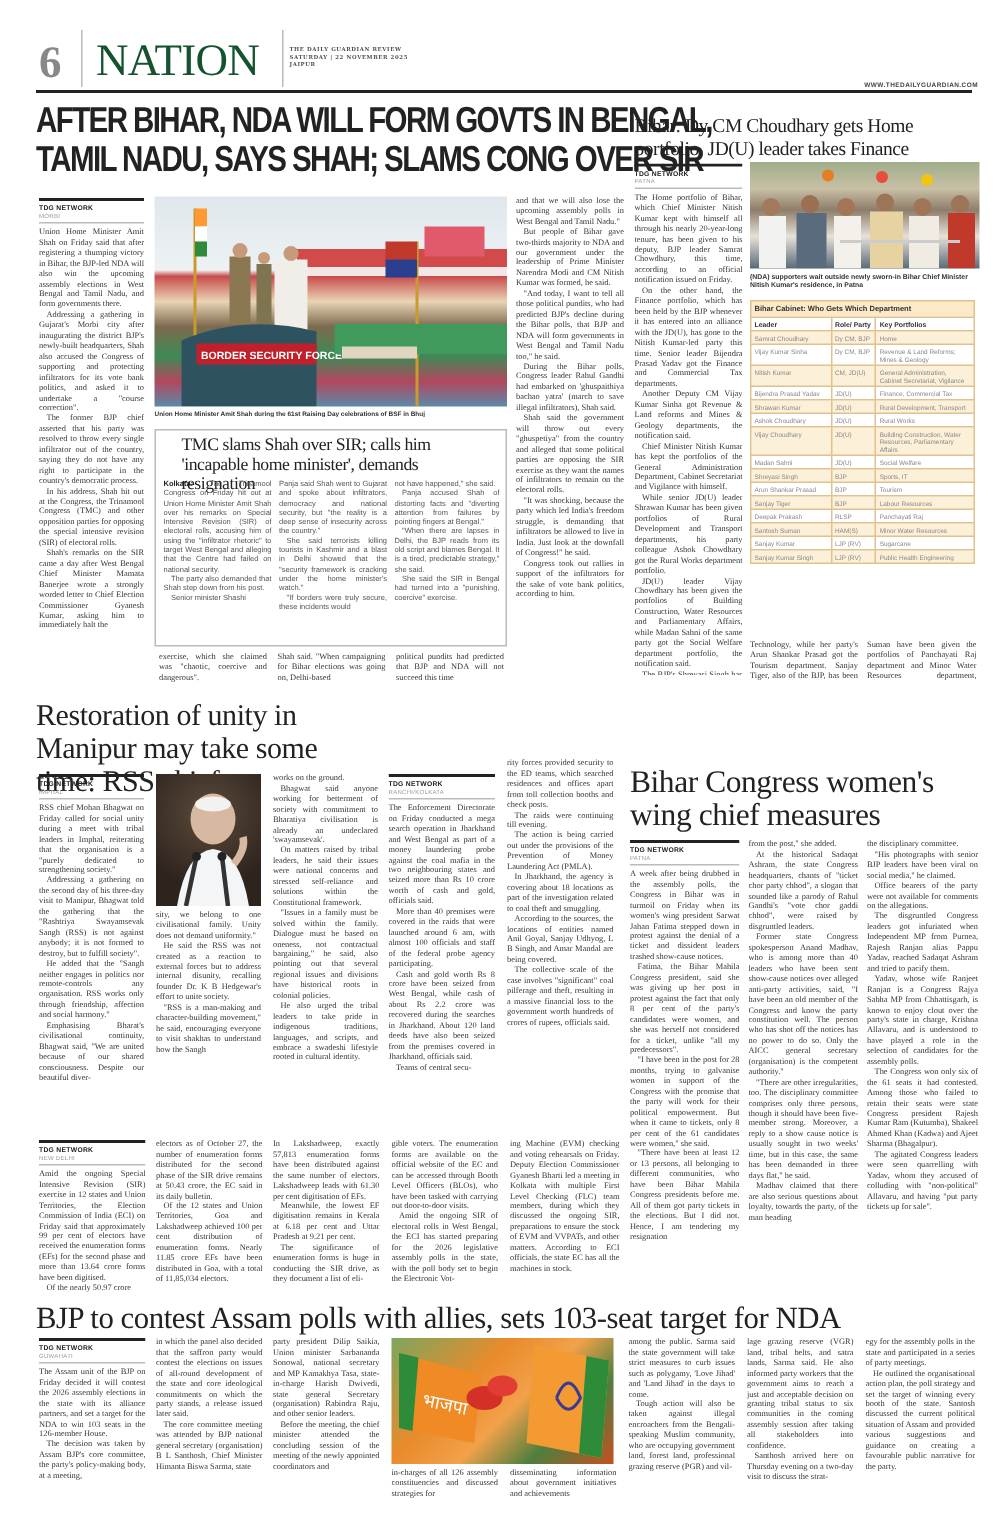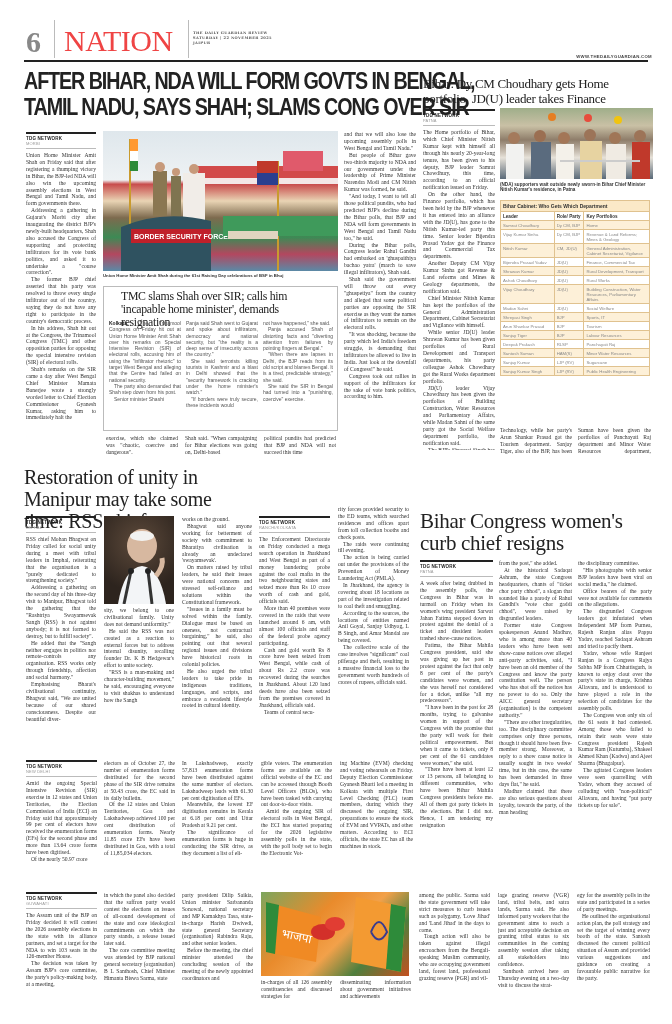--- a/index.html
+++ b/index.html
@@ -23,21 +23,21 @@
 .photo{position:absolute;overflow:hidden}
 .caption{font-family:"Liberation Sans",sans-serif;font-size:4.6px;font-weight:bold;color:#333;line-height:5.4px}
 .rule{position:absolute;background:#222}
 </style>
 </head>
 <body>
 
 <div class="abs" style="left:0;top:0;width:672px;height:64px">
   <div class="abs ser" style="left:26px;top:25px;font-size:30px;font-weight:bold;color:#888">6</div>
   <div class="abs" style="left:54px;top:20px;width:1px;height:38px;background:#bbb"></div>
-  <div class="abs ser" style="left:64px;top:24px;font-size:30px;color:#ef4444;letter-spacing:-.5px">NATION</div>
+  <div class="abs ser" style="left:64px;top:24px;font-size:30px;color:#14532d;letter-spacing:-.5px">NATION</div>
   <div class="abs" style="left:188px;top:20px;width:1px;height:38px;background:#bbb"></div>
   <div class="abs" style="left:193px;top:31px;font-family:'DejaVu Serif',serif;font-size:3.6px;font-weight:bold;letter-spacing:.4px;line-height:5.2px;color:#555">
     <div>THE DAILY GUARDIAN REVIEW</div>
     <div>SATURDAY | 22 NOVEMBER 2025</div>
     <div>JAIPUR</div>
   </div>
   <a class="abs sans" style="right:20px;top:54px;font-size:4.3px;font-weight:bold;color:#444;letter-spacing:.3px;text-decoration:none">WWW.THEDAILYGUARDIAN.COM</a>
 </div>
 <div class="rule" style="left:24px;top:60px;width:288px;height:2px"></div>
 <div class="rule" style="left:24px;top:60px;width:624px;height:2px"></div>
@@ -304,21 +304,21 @@
     <p>rity forces provided security to the ED teams, which searched residences and offices apart from toll collection booths and check posts.</p>
       <p style="text-indent:5px">The raids were continuing till evening.</p>
       <p style="text-indent:5px">The action is being carried out under the provisions of the Prevention of Money Laundering Act (PMLA).</p>
       <p style="text-indent:5px">In Jharkhand, the agency is covering about 18 locations as part of the investigation related to coal theft and smuggling.</p>
       <p style="text-indent:5px">According to the sources, the locations of entities named Anil Goyal, Sanjay Udhyog, L B Singh, and Amar Mandal are being covered.</p>
       <p style="text-indent:5px">The collective scale of the case involves "significant" coal pilferage and theft, resulting in a massive financial loss to the government worth hundreds of crores of rupees, officials said.</p>
   </div>
 </div>
 
 <div class="abs" style="left:420px;top:510px;width:232px;height:355px">
-  <div class="hl" style="font-size:21px;line-height:22px;width:230px">Bihar Congress women's curb chief resigns</div>
+  <div class="hl" style="font-size:21px;line-height:22px;width:230px">Bihar Congress women's wing chief measures</div>
   <div class="tcol" style="left:0;top:50px;width:73px;height:300px">
     <div class="byline"><span>TDG NETWORK</span><span class="loc">PATNA</span></div>
     <div class="body-text">
       <p>A week after being drubbed in the assembly polls, the Congress in Bihar was in turmoil on Friday when its women's wing president Sarwat Jahan Fatima stepped down in protest against the denial of a ticket and dissident leaders trashed show-cause notices.</p>
         <p>Fatima, the Bihar Mahila Congress president, said she was giving up her post in protest against the fact that only 8 per cent of the party's candidates were women, and she was herself not considered for a ticket, unlike "all my predecessors".</p>
         <p>"I have been in the post for 28 months, trying to galvanise women in support of the Congress with the promise that the party will work for their political empowerment. But when it came to tickets, only 8 per cent of the 61 candidates were women," she said.</p>
         <p>"There have been at least 12 or 13 persons, all belonging to different communities, who have been Bihar Mahila Congress presidents before me. All of them got party tickets in the elections. But I did not. Hence, I am tendering my resignation</p>
     </div>
   </div>
   <div class="tcol body-text" style="left:79px;top:50px;width:73px;height:300px">
@@ -359,20 +359,21 @@
   <div class="tcol body-text" style="left:237px;top:27px;width:71px;height:108px">
     <p>gible voters. The enumeration forms are available on the official website of the EC and can be accessed through Booth Level Officers (BLOs), who have been tasked with carrying out door-to-door visits.</p>
       <p style="text-indent:5px">Amid the ongoing SIR of electoral rolls in West Bengal, the ECI has started preparing for the 2026 legislative assembly polls in the state, with the poll body set to begin the Electronic Vot-</p>
   </div>
   <div class="tcol body-text" style="left:316px;top:27px;width:73px;height:108px">
     <p>ing Machine (EVM) checking and voting rehearsals on Friday. Deputy Election Commissioner Gyanesh Bharti led a meeting in Kolkata with multiple First Level Checking (FLC) team members, during which they discussed the ongoing SIR, preparations to ensure the stock of EVM and VVPATs, and other matters. According to ECI officials, the state EC has all the machines in stock.</p>
   </div>
 </div>
 
 <div class="abs" style="left:24px;top:868px;width:630px;height:150px">
+  <div class="hl" style="font-size:20.5px;line-height:22px;white-space:nowrap">BJP to contest Assam polls with allies, sets 103-seat target for NDA</div>
   <div class="tcol" style="left:2px;top:24px;width:71px;height:125px">
     <div class="byline"><span>TDG NETWORK</span><span class="loc">GUWAHATI</span></div>
     <div class="body-text">
       <p>The Assam unit of the BJP on Friday decided it will contest the 2026 assembly elections in the state with its alliance partners, and set a target for the NDA to win 103 seats in the 126-member House.</p>
         <p style="text-indent:5px">The decision was taken by Assam BJP's core committee, the party's policy-making body, at a meeting,</p>
     </div>
   </div>
   <div class="tcol body-text" style="left:80px;top:24px;width:71px;height:125px">
     <p>in which the panel also decided that the saffron party would contest the elections on issues of all-round development of the state and core ideological commitments on which the party stands, a release issued later said.</p>
       <p style="text-indent:5px">The core committee meeting was attended by BJP national general secretary (organisation) B L Santhosh, Chief Minister Himanta Biswa Sarma, state</p>

